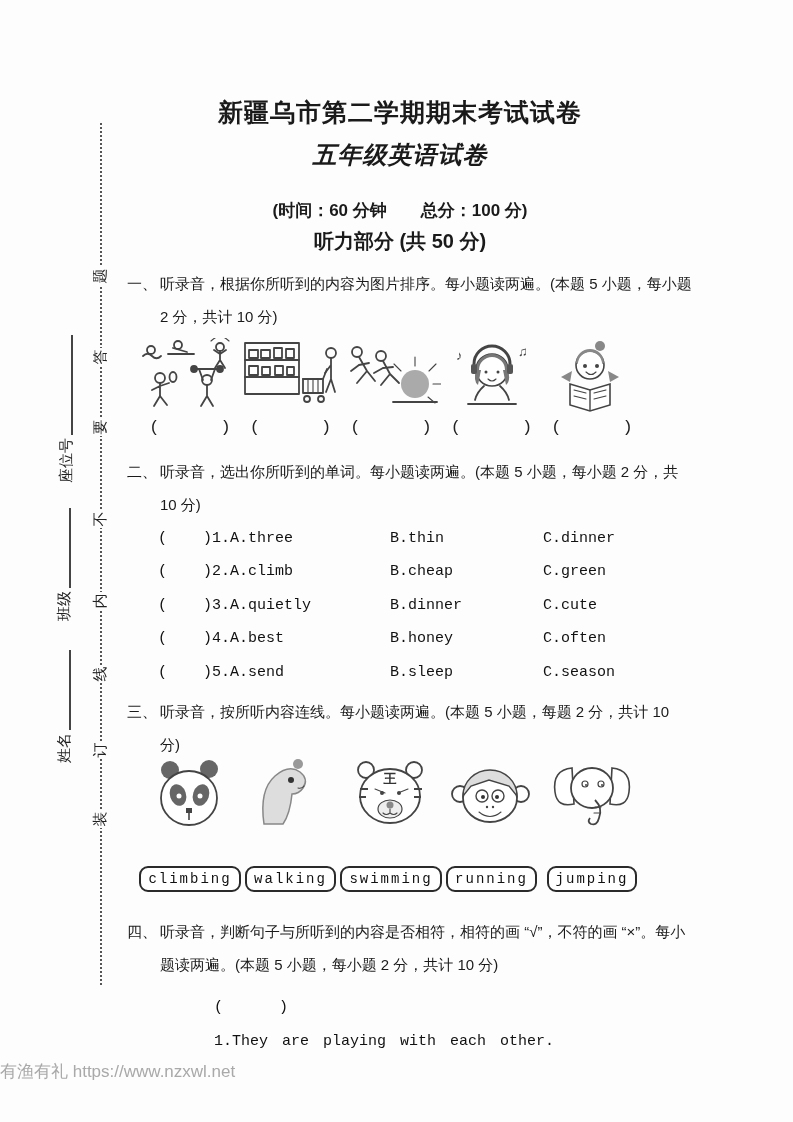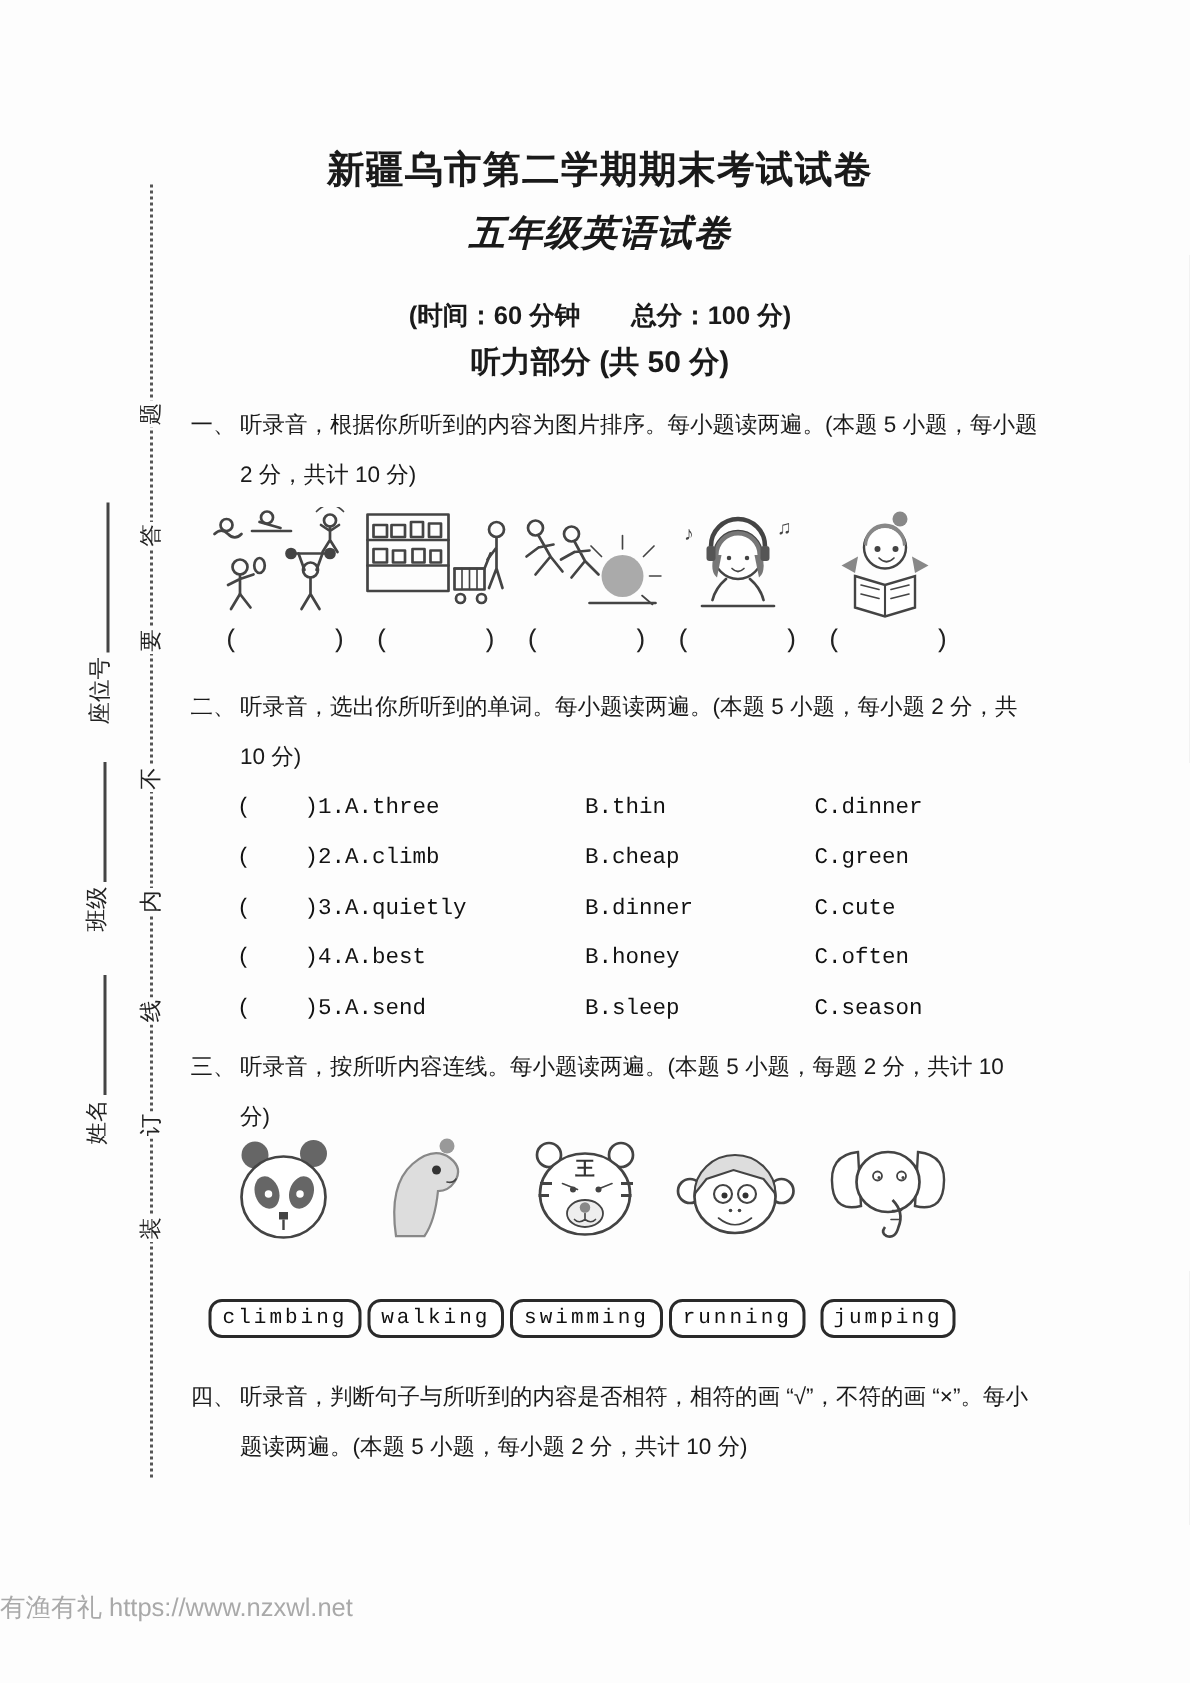--- a/index.html
+++ b/index.html
@@ -321,16 +321,21 @@
     <div class="word-cell">
         <span class="word-box">jumping</span>
       </div>
   </div>
 
   <div class="abs sec" style="top:915px">
     <span class="sec-num">四、</span>
     <span class="sec-text">听录音，判断句子与所听到的内容是否相符，相符的画 “√”，不符的画 “×”。每小题读两遍。(本题 5 小题，每小题 2 分，共计 10 分)</span>
   </div>
 
+  <div class="abs tf-item" style="top:982px">
+    <span>(    )</span>
+    <span> </span>
+    <span>1.They are playing with each other.</span>
+  </div>
 
   <div class="abs footer">有渔有礼 https://www.nzxwl.net</div>
 
 </div>
 
 </body></html>

